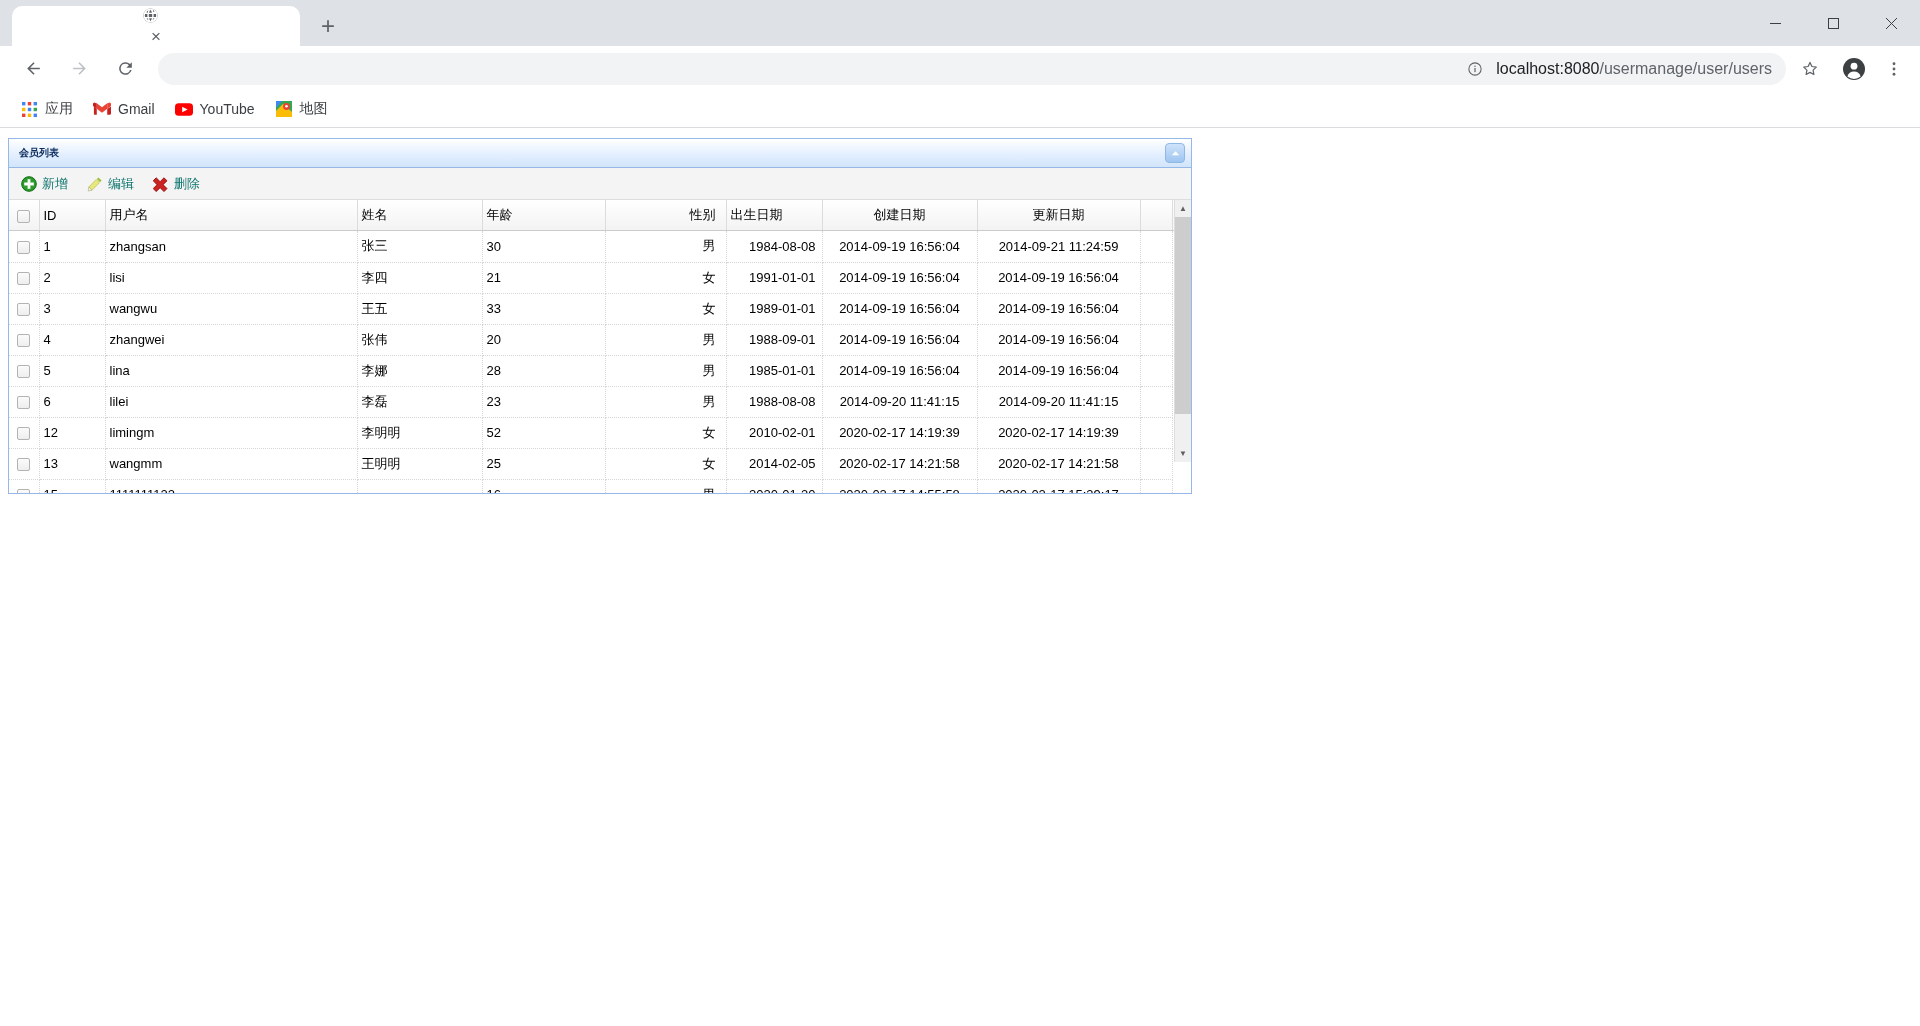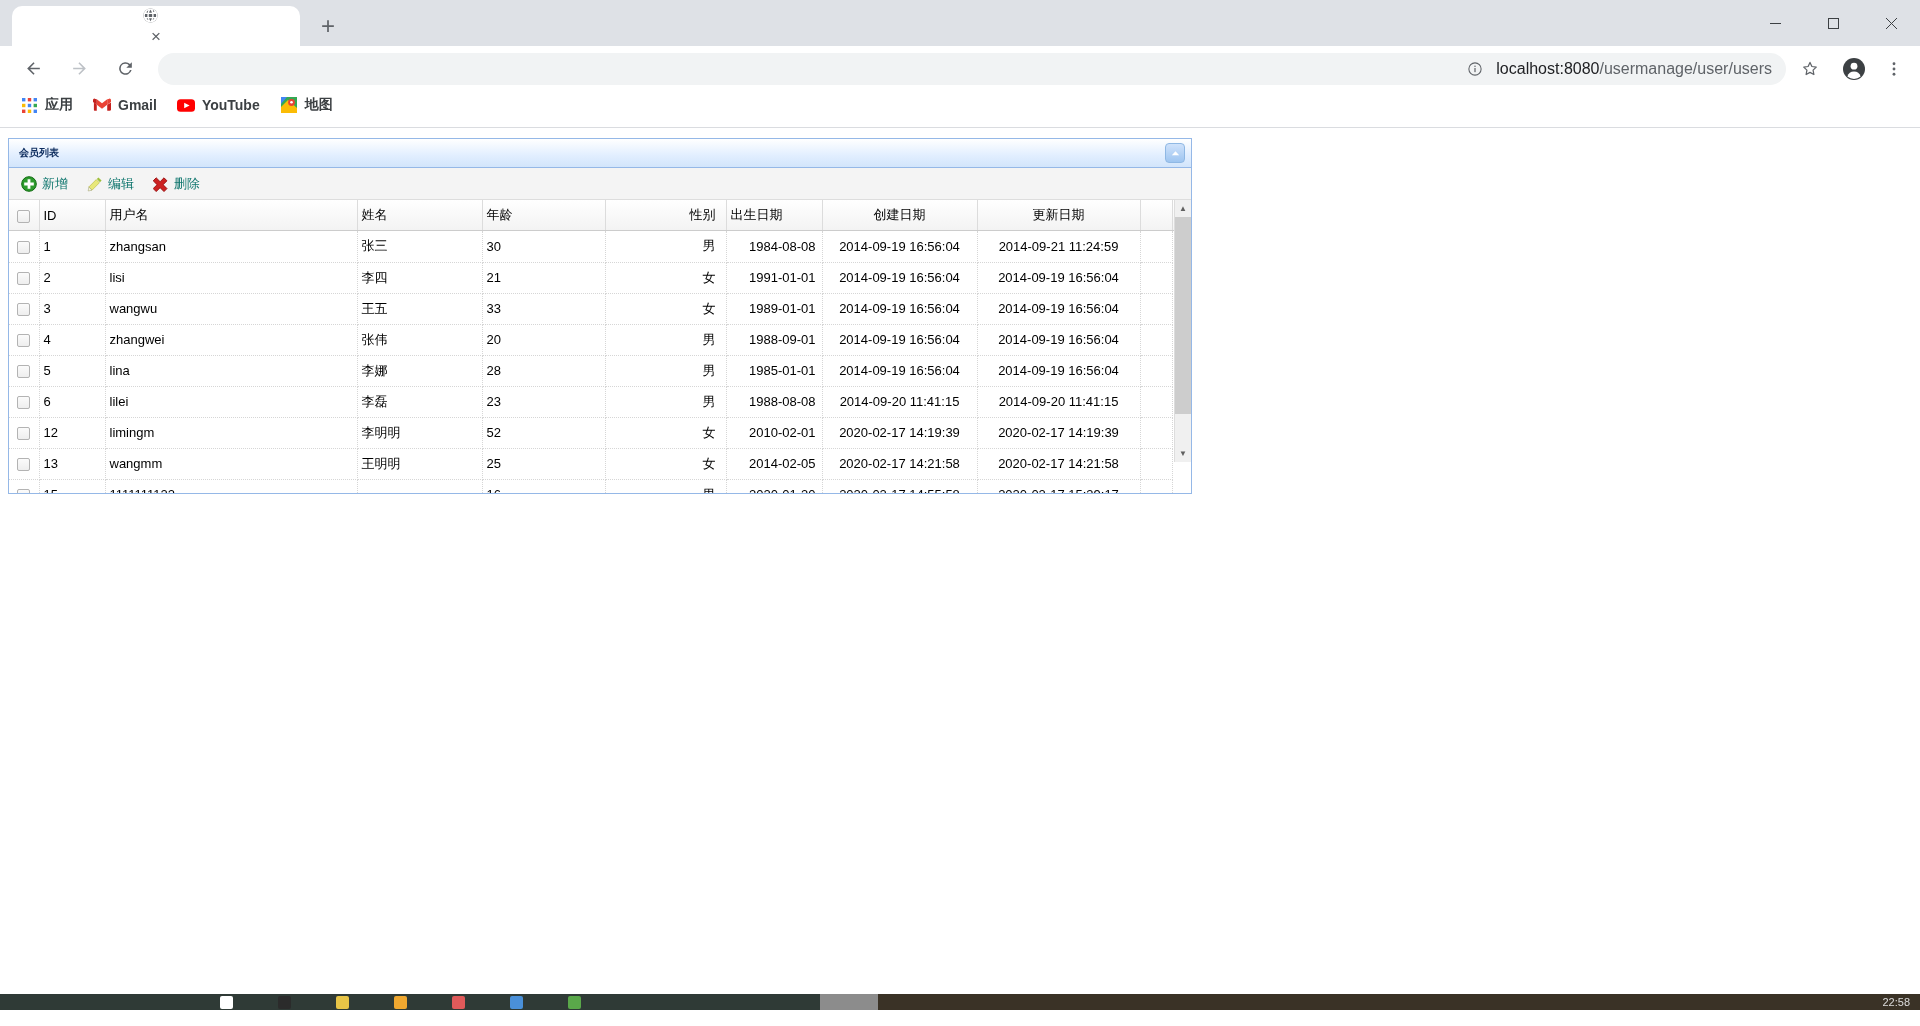--- a/index.html
+++ b/index.html
@@ -120,24 +120,23 @@
   .menu-btn {
     width: 32px; height: 36px;
     display: flex; align-items: center; justify-content: center;
     color: #5f6368; font-size: 20px; line-height: 1;
   }
 
   
   .bookmarks {
     height: 37px;
     background: #ffffff;
-    display: flex; align-items: flex-start;
+    display: flex; align-items: center;
     padding-left: 12px;
     border-bottom: 1px solid #dadce0;
-    font-weight: bold;
   }
   .bm {
     display: flex; align-items: center;
     height: 28px; padding: 0 8px;
     margin-right: 4px;
     border-radius: 4px;
   }
   .bm-ico {
     width: 18px; height: 18px;
     margin-right: 7px;
@@ -635,28 +634,14 @@
             <div class="sb-thumb"></div>
           </div>
           <div class="sb-arrow">▼</div>
         </div>
 
       </div>
     </div>
 
   </div>
 
-  <div class="taskbar">
-    <div class="tb-left"></div>
-    <div class="tb-active"></div>
-    <div class="tb-icons">
-      <div class="tbi" style="background:#ffffff"></div>
-      <div class="tbi" style="background:#2b2b2b"></div>
-      <div class="tbi" style="background:#e8c547"></div>
-      <div class="tbi" style="background:#f0a830"></div>
-      <div class="tbi" style="background:#e05a5a"></div>
-      <div class="tbi" style="background:#4a90d9"></div>
-      <div class="tbi" style="background:#5aa84a"></div>
-    </div>
-    <div class="tb-clock">22:58</div>
-  </div>
 
 </div>
 
 </body></html>

